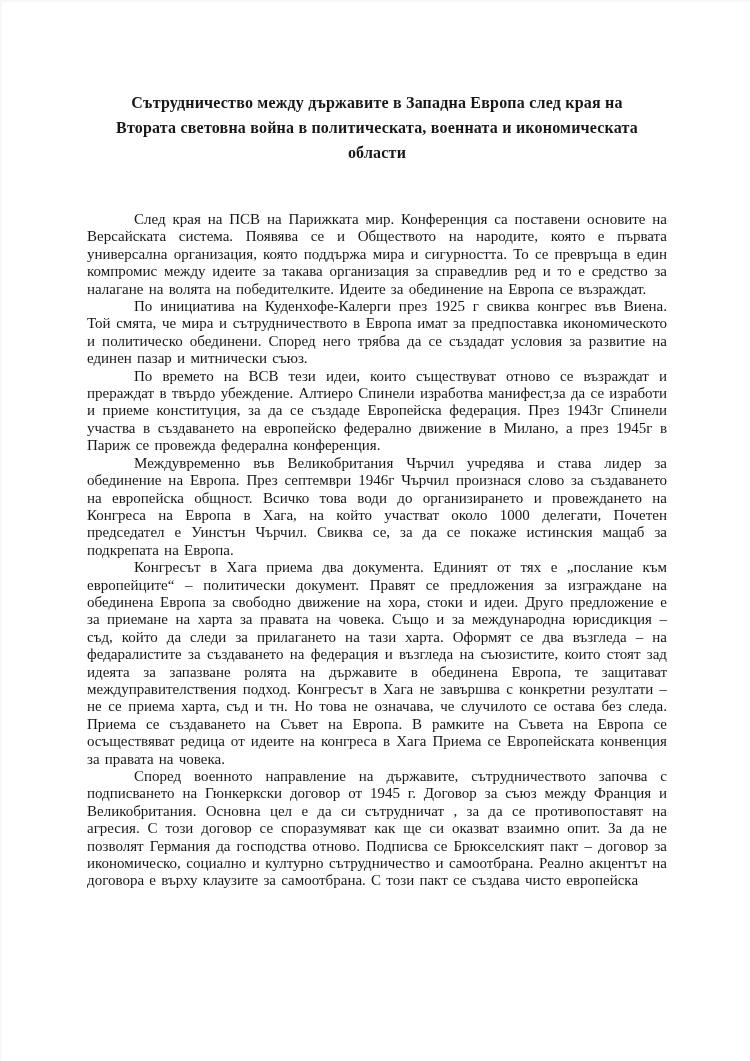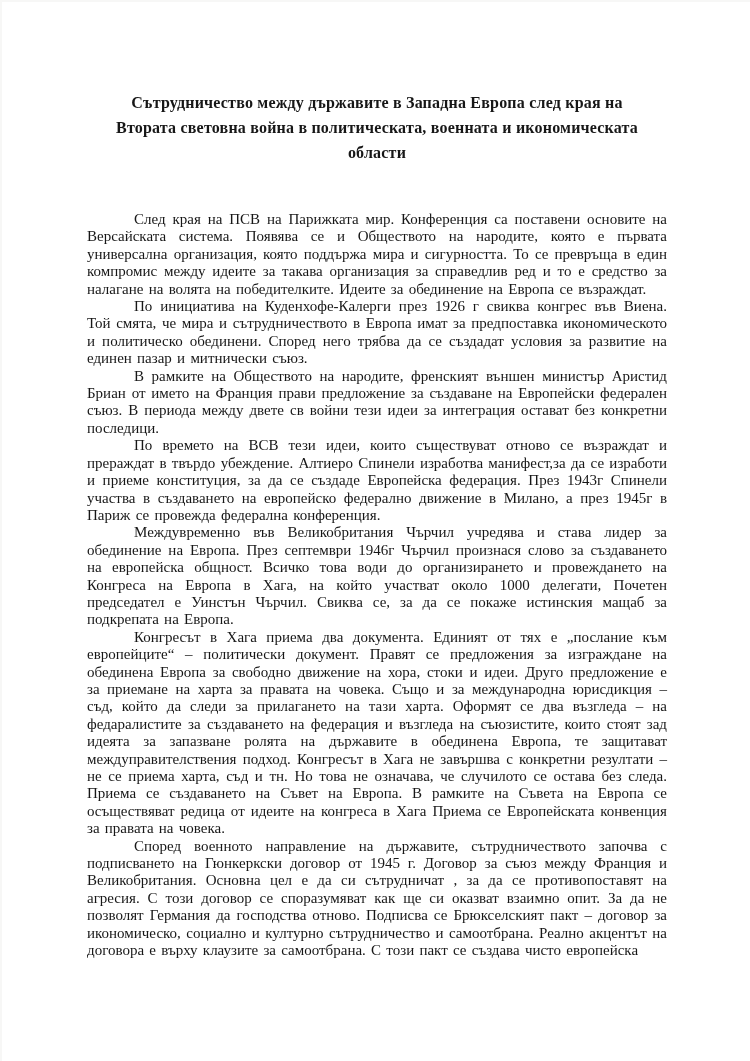--- a/index.html
+++ b/index.html
@@ -40,20 +40,19 @@
   }
 </style>
 </head>
 <body>
 
 <div class="page">
   <h1 class="doc-title">Сътрудничество между държавите в Западна Европа след края на Втората световна война в политическата, военната и икономическата области</h1>
 
   <div class="doc-body">
     <p>След края на ПСВ на Парижката мир. Конференция са поставени основите на Версайската система. Появява се и Обществото на народите, която е първата универсална организация, която поддържа мира и сигурността. То се превръща в един компромис между идеите за такава организация за справедлив ред и то е средство за налагане на волята на победителките. Идеите за обединение на Европа се възраждат.</p>
-    <p>По инициатива на Куденхофе-Калерги през 1926 г свиква конгрес във Виена. Той смята, че мира и сътрудничеството в Европа имат за предпоставка икономическото и политическо обединени. Според него трябва да се създадат условия за развитие на единен пазар и митнически съюз.</p>
-    <p>В рамките на Обществото на народите, френският външен министър Аристид Бриан от името на Франция прави предложение за създаване на Европейски федерален съюз. В периода между двете св войни тези идеи за интеграция остават без конкретни последици.</p>
+    <p>По инициатива на Куденхофе-Калерги през 1925 г свиква конгрес във Виена. Той смята, че мира и сътрудничеството в Европа имат за предпоставка икономическото и политическо обединени. Според него трябва да се създадат условия за развитие на единен пазар и митнически съюз.</p>
     <p>По времето на ВСВ тези идеи, които съществуват отново се възраждат и прераждат в твърдо убеждение. Алтиеро Спинели изработва манифест,за да се изработи и приеме конституция, за да се създаде Европейска федерация. През 1943г Спинели участва в създаването на европейско федерално движение в Милано, а през 1945г в Париж се провежда федерална конференция.</p>
     <p>Междувременно във Великобритания Чърчил учредява и става лидер за обединение на Европа. През септември 1946г Чърчил произнася слово за създаването на европейска общност. Всичко това води до организирането и провеждането на Конгреса на Европа в Хага, на който участват около 1000 делегати, Почетен председател е Уинстън Чърчил. Свиква се, за да се покаже истинския мащаб за подкрепата на Европа.</p>
     <p>Конгресът в Хага приема два документа. Единият от тях е „послание към европейците“ – политически документ. Правят се предложения за изграждане на обединена Европа за свободно движение на хора, стоки и идеи. Друго предложение е за приемане на харта за правата на човека. Също и за международна юрисдикция – съд, който да следи за прилагането на тази харта. Оформят се два възгледа – на федаралистите за създаването на федерация и възгледа на съюзистите, които стоят зад идеята за запазване ролята на държавите в обединена Европа, те защитават междуправителствения подход. Конгресът в Хага не завършва с конкретни резултати – не се приема харта, съд и тн. Но това не означава, че случилото се остава без следа. Приема се създаването на Съвет на Европа. В рамките на Съвета на Европа се осъществяват редица от идеите на конгреса в Хага Приема се Европейската конвенция за правата на човека.</p>
     <p>Според военното направление на държавите, сътрудничеството започва с подписването на Гюнкеркски договор от 1945 г. Договор за съюз между Франция и Великобритания. Основна цел е да си сътрудничат , за да се противопоставят на агресия. С този договор се споразумяват как ще си оказват взаимно опит. За да не позволят Германия да господства отново. Подписва се Брюкселският пакт – договор за икономическо, социално и културно сътрудничество и самоотбрана. Реално акцентът на договора е върху клаузите за самоотбрана. С този пакт се създава чисто европейска</p>
   </div>
 </div>
 
 </body></html>

